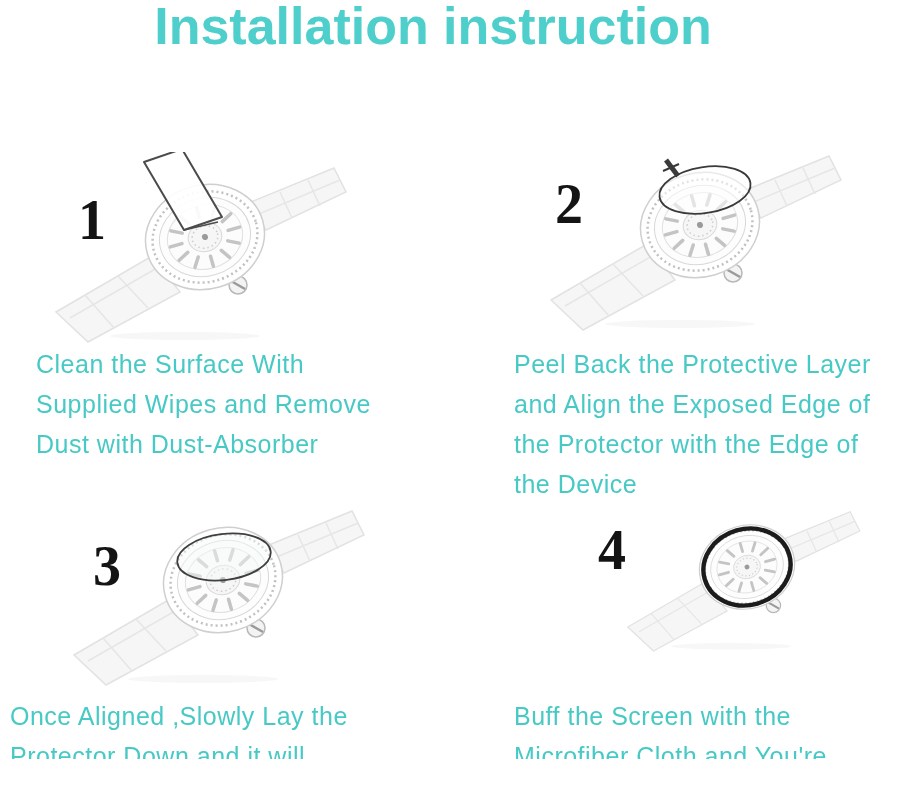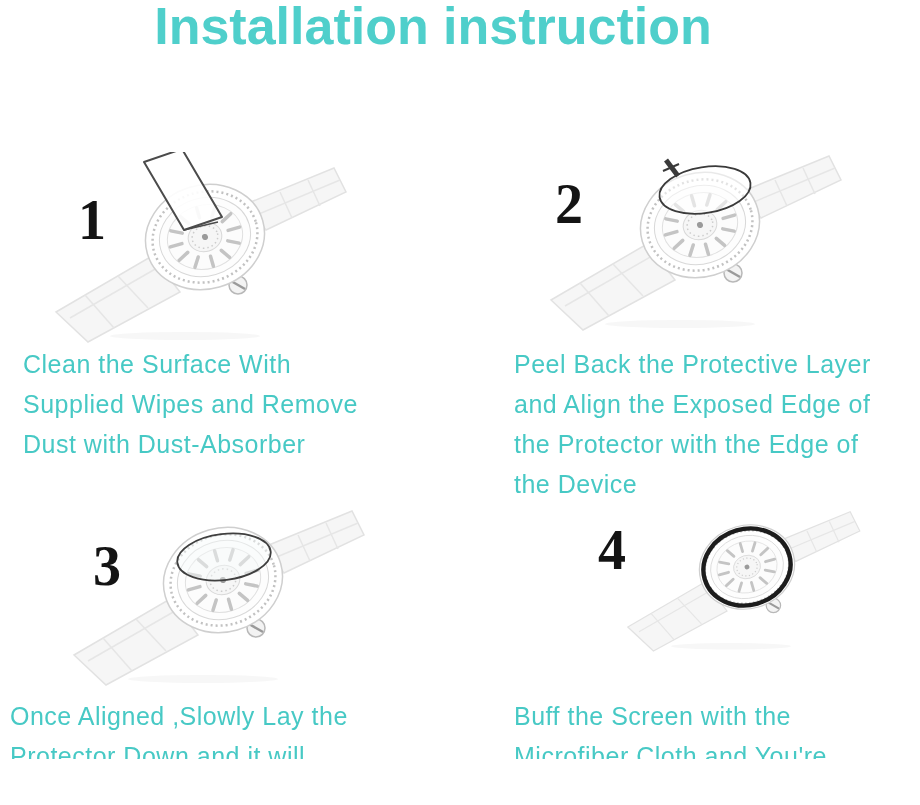--- a/index.html
+++ b/index.html
@@ -39,21 +39,21 @@
     white-space:pre-line;
   }
   .n1{left:78px;top:192px;}
   .n2{left:555px;top:176px;}
   .n3{left:93px;top:538px;}
   .n4{left:598px;top:522px;}
   .i1{left:40px;top:152px;}
   .i2{left:535px;top:140px;}
   .i3{left:58px;top:495px;}
   .i4{left:615px;top:499px;}
-  .c1{left:23px;top:344px;width:460px;}
+  .c1{left:36px;top:344px;width:460px;}
   .c2{left:514px;top:344px;width:460px;}
   .c3{left:10px;top:696px;width:460px;}
   .c4{left:514px;top:696px;width:460px;}
 </style>
 </head>
 <body>
 
 <svg width="0" height="0" style="position:absolute" aria-hidden="true">
   <defs>
     <g id="watch-base">

